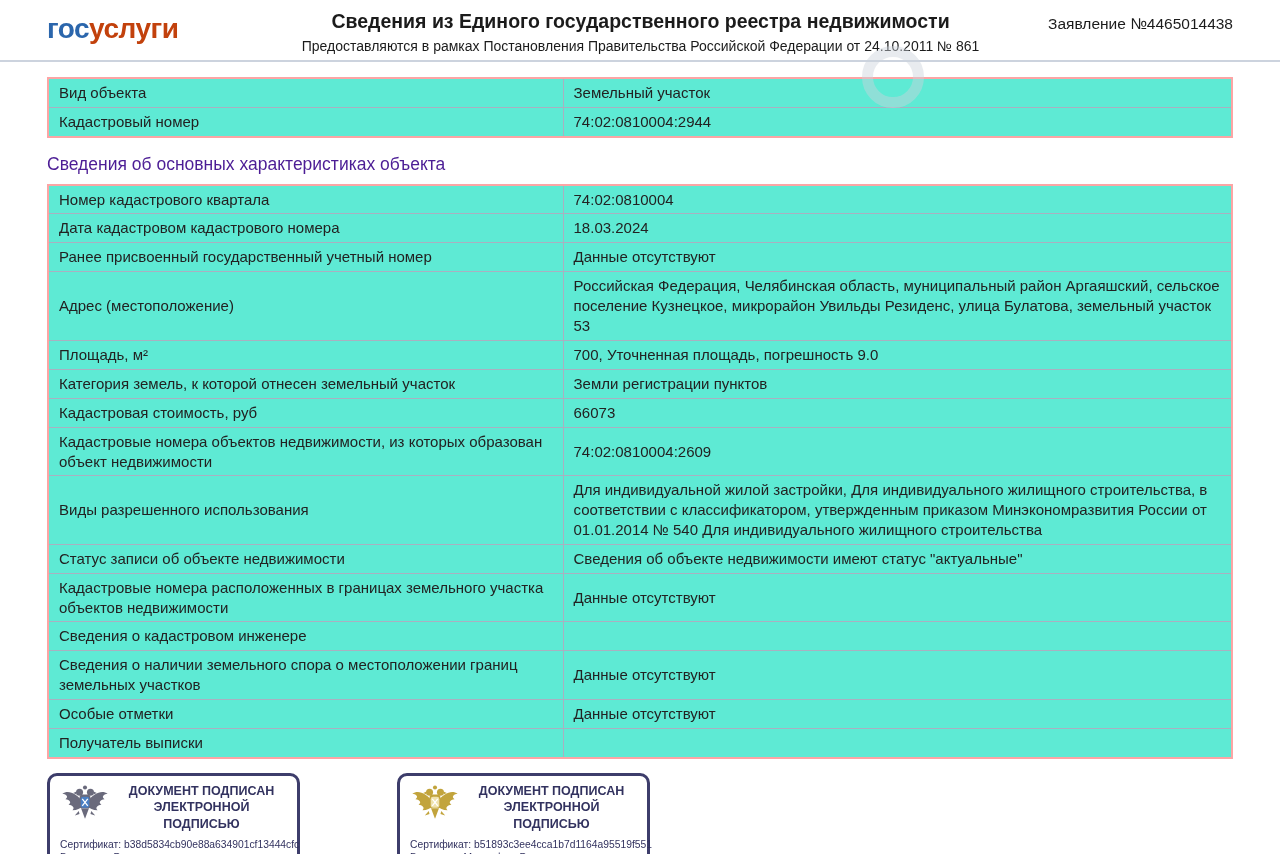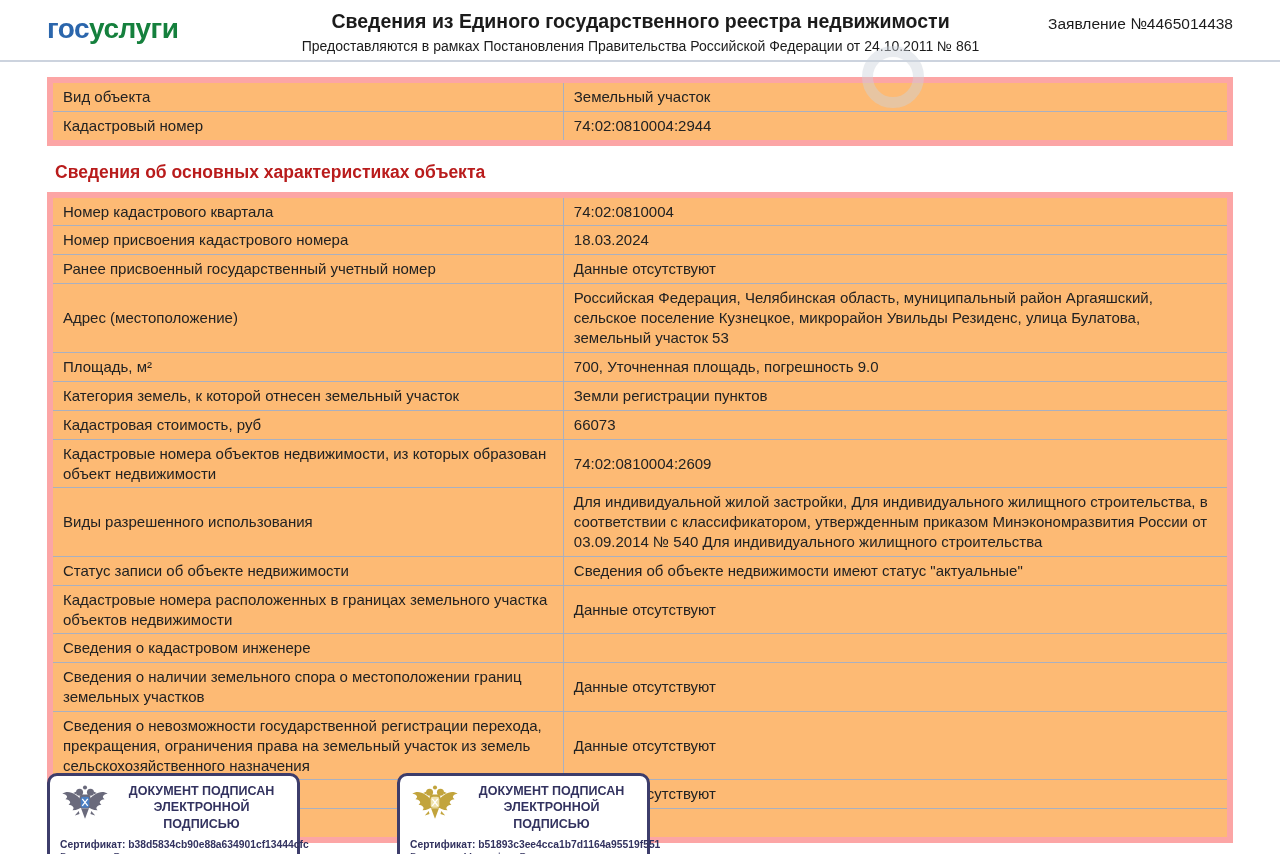--- a/index.html
+++ b/index.html
@@ -30,56 +30,56 @@
     position:absolute; top:46px; left:862px; z-index:40;
     display:flex; align-items:center; gap:16px;
     opacity:0.45; pointer-events:none; color:#ccd2dc;
   }
   .wm-ring { width:62px; height:62px; border:11px solid #ccd2dc; border-radius:50%; flex:0 0 auto; }
   .wm-brand { font-size:44px; font-weight:800; letter-spacing:3px; line-height:1; }
   .wm-sub   { font-size:19px; font-weight:700; letter-spacing:7px; margin-top:3px; }
 
   
   .content { padding:0 47px; position:relative; z-index:1; }
-  table.doc { width:100%; border-collapse:collapse; border:6px solid #fca5a5; background:#fdba74; }
+  table.doc { width:100%; border-collapse:collapse; border:2px solid #fca5a5; background:#5eead4; }
   table.doc td {
     border:1.5px solid #a9b0c0;
     font-size:15px; line-height:1.32;
     padding:4px 10px; vertical-align:middle;
     height:29px; color:#222;
   }
   td.label-cell { width:43.5%; }
   .summary-wrap { margin-top:15px; }
-  .section-title { font-size:17.5px; font-weight:700; margin:16px 0 9px 8px; color:#b91c1c; }
+  .section-title { font-size:17.5px; font-weight:400; margin:16px 0 9px 0; color:#4c1d95; }
 
   
   .stamps-row { position:absolute; top:773px; left:47px; display:flex; gap:97px; z-index:10; }
   .stamp {
     width:253px; height:105px;
     border:3px solid #3d3d6b; border-radius:10px;
     background:#ffffff; padding:7px 10px 8px 10px;
   }
   .stamp-top { display:flex; align-items:center; gap:6px; }
   .stamp-title { flex:1; text-align:center; font-weight:700; font-size:12.5px; color:#32325f; line-height:1.3; }
   .stamp-line { font-size:10.3px; color:#32325f; margin-top:2px; white-space:nowrap; }
-  .stamp-line.first { margin-top:7px;font-weight:bold; }
+  .stamp-line.first { margin-top:7px; }
   .eagle { flex:0 0 auto; display:block; }
 
   
   .page-label { position:absolute; top:856px; right:74px; font-size:16.5px; color:#b91c1c; z-index:10; }
 </style>
 </head>
 <body>
 
 <div class="watermark">
   <div class="wm-ring"></div>
 </div>
 
 <div class="header">
-  <div class="logo"><span class="lg-blue" style="color: rgb(43, 102, 172);">гос</span><span class="lg-red" style="color: #15803d;">услуги</span></div>
+  <div class="logo"><span class="lg-blue" style="color: rgb(43, 102, 172);">гос</span><span class="lg-red" style="color: #c2410c;">услуги</span></div>
   <div class="header-center">
     <div class="doc-title">Сведения из Единого государственного реестра недвижимости</div>
     <div class="doc-subtitle">Предоставляются в рамках Постановления Правительства Российской Федерации от 24.10.2011 № 861</div>
   </div>
   <div class="app-number">Заявление №4465014438</div>
 </div>
 
 <div class="content">
 
   <div class="summary-wrap">
@@ -109,21 +109,21 @@
         <col style="width:43.5%">
         <col>
       </colgroup>
     <tbody>
   <tr>
     <td class="label-cell">Номер кадастрового квартала</td>
     <td class="value-cell">74:02:0810004</td>
   </tr>
 
   <tr>
-    <td class="label-cell">Номер присвоения кадастрового номера</td>
+    <td class="label-cell">Дата кадастровом кадастрового номера</td>
     <td class="value-cell">18.03.2024</td>
   </tr>
 
   <tr>
     <td class="label-cell">Ранее присвоенный государственный учетный номер</td>
     <td class="value-cell">Данные отсутствуют</td>
   </tr>
 
   <tr>
     <td class="label-cell">Адрес (местоположение)</td>
@@ -145,21 +145,21 @@
     <td class="value-cell">66073</td>
   </tr>
 
   <tr>
     <td class="label-cell">Кадастровые номера объектов недвижимости, из которых образован объект недвижимости</td>
     <td class="value-cell">74:02:0810004:2609</td>
   </tr>
 
   <tr>
     <td class="label-cell">Виды разрешенного использования</td>
-    <td class="value-cell">Для индивидуальной жилой застройки, Для индивидуального жилищного строительства, в соответствии с классификатором, утвержденным приказом Минэкономразвития России от 03.09.2014 № 540 Для индивидуального жилищного строительства</td>
+    <td class="value-cell">Для индивидуальной жилой застройки, Для индивидуального жилищного строительства, в соответствии с классификатором, утвержденным приказом Минэкономразвития России от 01.01.2014 № 540 Для индивидуального жилищного строительства</td>
   </tr>
 
   <tr>
     <td class="label-cell">Статус записи об объекте недвижимости</td>
     <td class="value-cell">Сведения об объекте недвижимости имеют статус "актуальные"</td>
   </tr>
 
   <tr>
     <td class="label-cell">Кадастровые номера расположенных в границах земельного участка объектов недвижимости</td>
     <td class="value-cell">Данные отсутствуют</td>
@@ -168,24 +168,20 @@
   <tr>
     <td class="label-cell">Сведения о кадастровом инженере</td>
     <td class="value-cell"></td>
   </tr>
 
   <tr>
     <td class="label-cell">Сведения о наличии земельного спора о местоположении границ земельных участков</td>
     <td class="value-cell">Данные отсутствуют</td>
   </tr>
 
-  <tr>
-    <td class="label-cell">Сведения о невозможности государственной регистрации перехода, прекращения, ограничения права на земельный участок из земель сельскохозяйственного назначения</td>
-    <td class="value-cell">Данные отсутствуют</td>
-  </tr>
 
   <tr>
     <td class="label-cell">Особые отметки</td>
     <td class="value-cell">Данные отсутствуют</td>
   </tr>
 
   <tr>
     <td class="label-cell">Получатель выписки</td>
     <td class="value-cell"></td>
   </tr>

